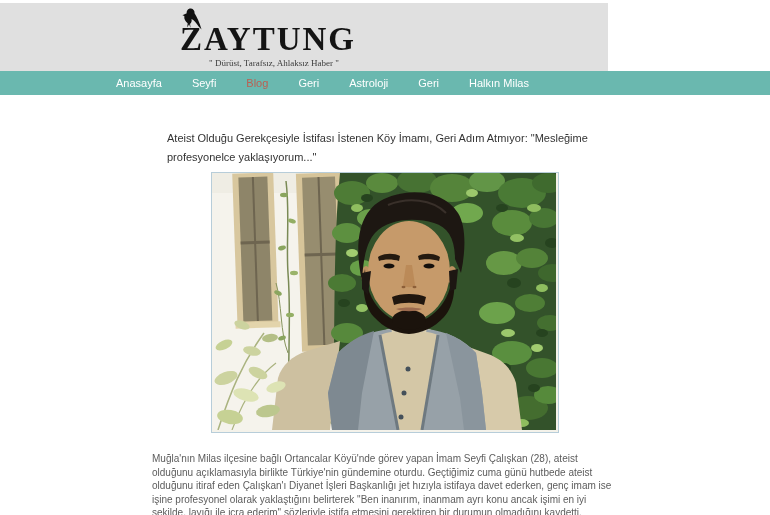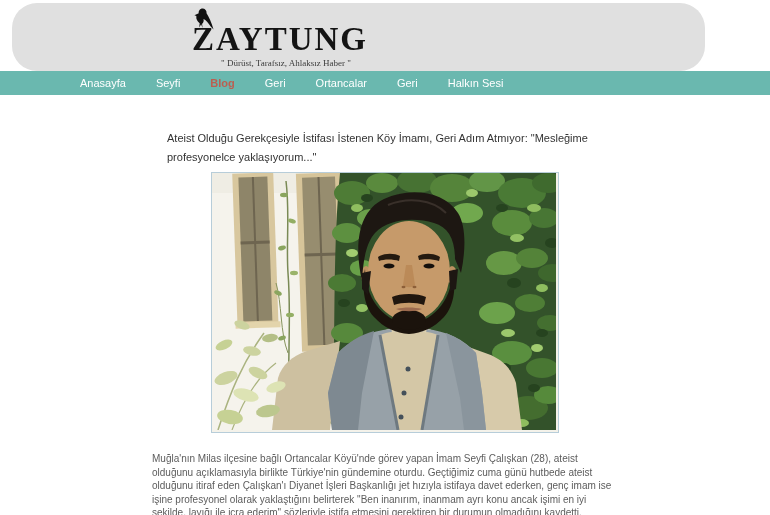--- a/index.html
+++ b/index.html
@@ -15,48 +15,47 @@
     --page-bg:#ffffff;
   }
   html,body{margin:0;padding:0;}
   body{background:#fff;font-family:"Liberation Sans",sans-serif;}
   .page{
     position:relative;width:770px;height:515px;margin:0;
     background:var(--page-bg);overflow:hidden;
   }
   
   .header-bar{
-    position:absolute;left:12px;top:3px;width:693px;height:68px;
+    position:absolute;left:0;top:3px;width:608px;height:68px;
     background:var(--header-bg);
-    border-radius:25px;
   }
   .logo-wrap{position:absolute;left:178px;top:0;width:192px;height:68px;cursor:pointer;}
   .logo-text{
     position:absolute;left:2px;top:20px;
     font-family:"Liberation Serif",serif;font-weight:bold;
     font-size:33px;line-height:1;letter-spacing:2px;color:var(--logo-color);
     white-space:nowrap;
   }
   .logo-bird{position:absolute;left:3px;top:3px;width:21px;height:25px;}
   .tagline{
     position:absolute;left:0;top:55px;width:192px;text-align:center;
     font-family:"Liberation Serif",serif;font-size:9px;color:var(--tagline-color);
     white-space:nowrap;
   }
   
   .nav-bar{
     position:absolute;left:0;top:71px;width:770px;height:24px;
     background:var(--nav-bg);
     display:flex;align-items:center;gap:30px;
-    padding-left:80px;box-sizing:border-box;
+    padding-left:116px;box-sizing:border-box;
   }
   .nav-item{
     font-size:11px;color:var(--nav-text);cursor:pointer;white-space:nowrap;
   }
-  .nav-item.active{color:var(--nav-active);font-weight:bold;}
+  .nav-item.active{color:var(--nav-active);}
   
   .headline{
     position:absolute;left:167px;top:122px;width:452px;
     font-size:11px;line-height:19px;font-weight:normal;color:var(--headline);
   }
   .photo-frame{
     position:absolute;left:211px;top:172px;width:346px;height:259px;
     border:1px solid var(--photo-border);background:#f4f2ea;
   }
   .photo-frame svg{display:block;}
@@ -78,23 +77,23 @@
       <div class="logo-text">ZAYTUNG</div>
       <div class="tagline">" Dürüst, Tarafsız, Ahlaksız Haber "</div>
     </div>
   </div>
 
   <nav class="nav-bar">
     <span class="nav-item">Anasayfa</span>
     <span class="nav-item">Seyfi</span>
     <span class="nav-item active">Blog</span>
     <span class="nav-item">Geri</span>
-    <span class="nav-item">Ortancalar</span>
+    <span class="nav-item">Astroloji</span>
     <span class="nav-item">Geri</span>
-    <span class="nav-item">Halkın Sesi</span>
+    <span class="nav-item">Halkın Milas</span>
   </nav>
 
   <h1 class="headline">Ateist Olduğu Gerekçesiyle İstifası İstenen Köy İmamı, Geri Adım Atmıyor: "Mesleğime profesyonelce yaklaşıyorum..."</h1>
 
   <div class="photo-frame">
     <svg width="344" height="257" viewBox="0 0 344 257" aria-hidden="true">
 
       <rect x="0" y="0" width="165" height="257" fill="#f5f3ec"></rect>
       <rect x="0" y="0" width="165" height="20" fill="#efede4"></rect>
 

